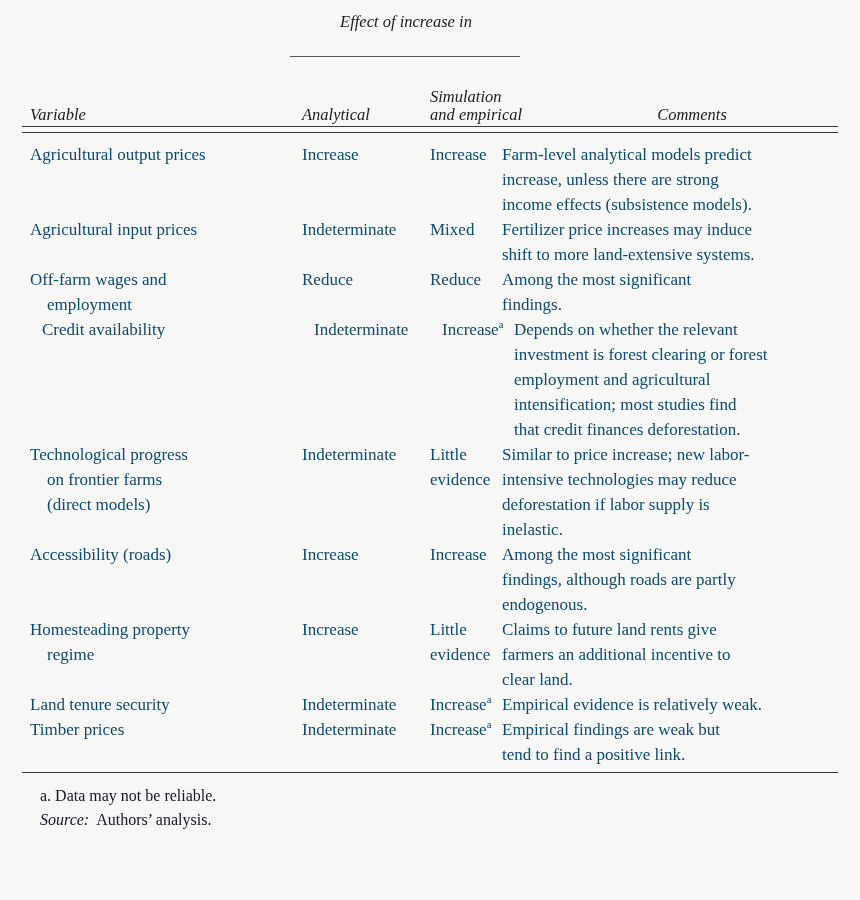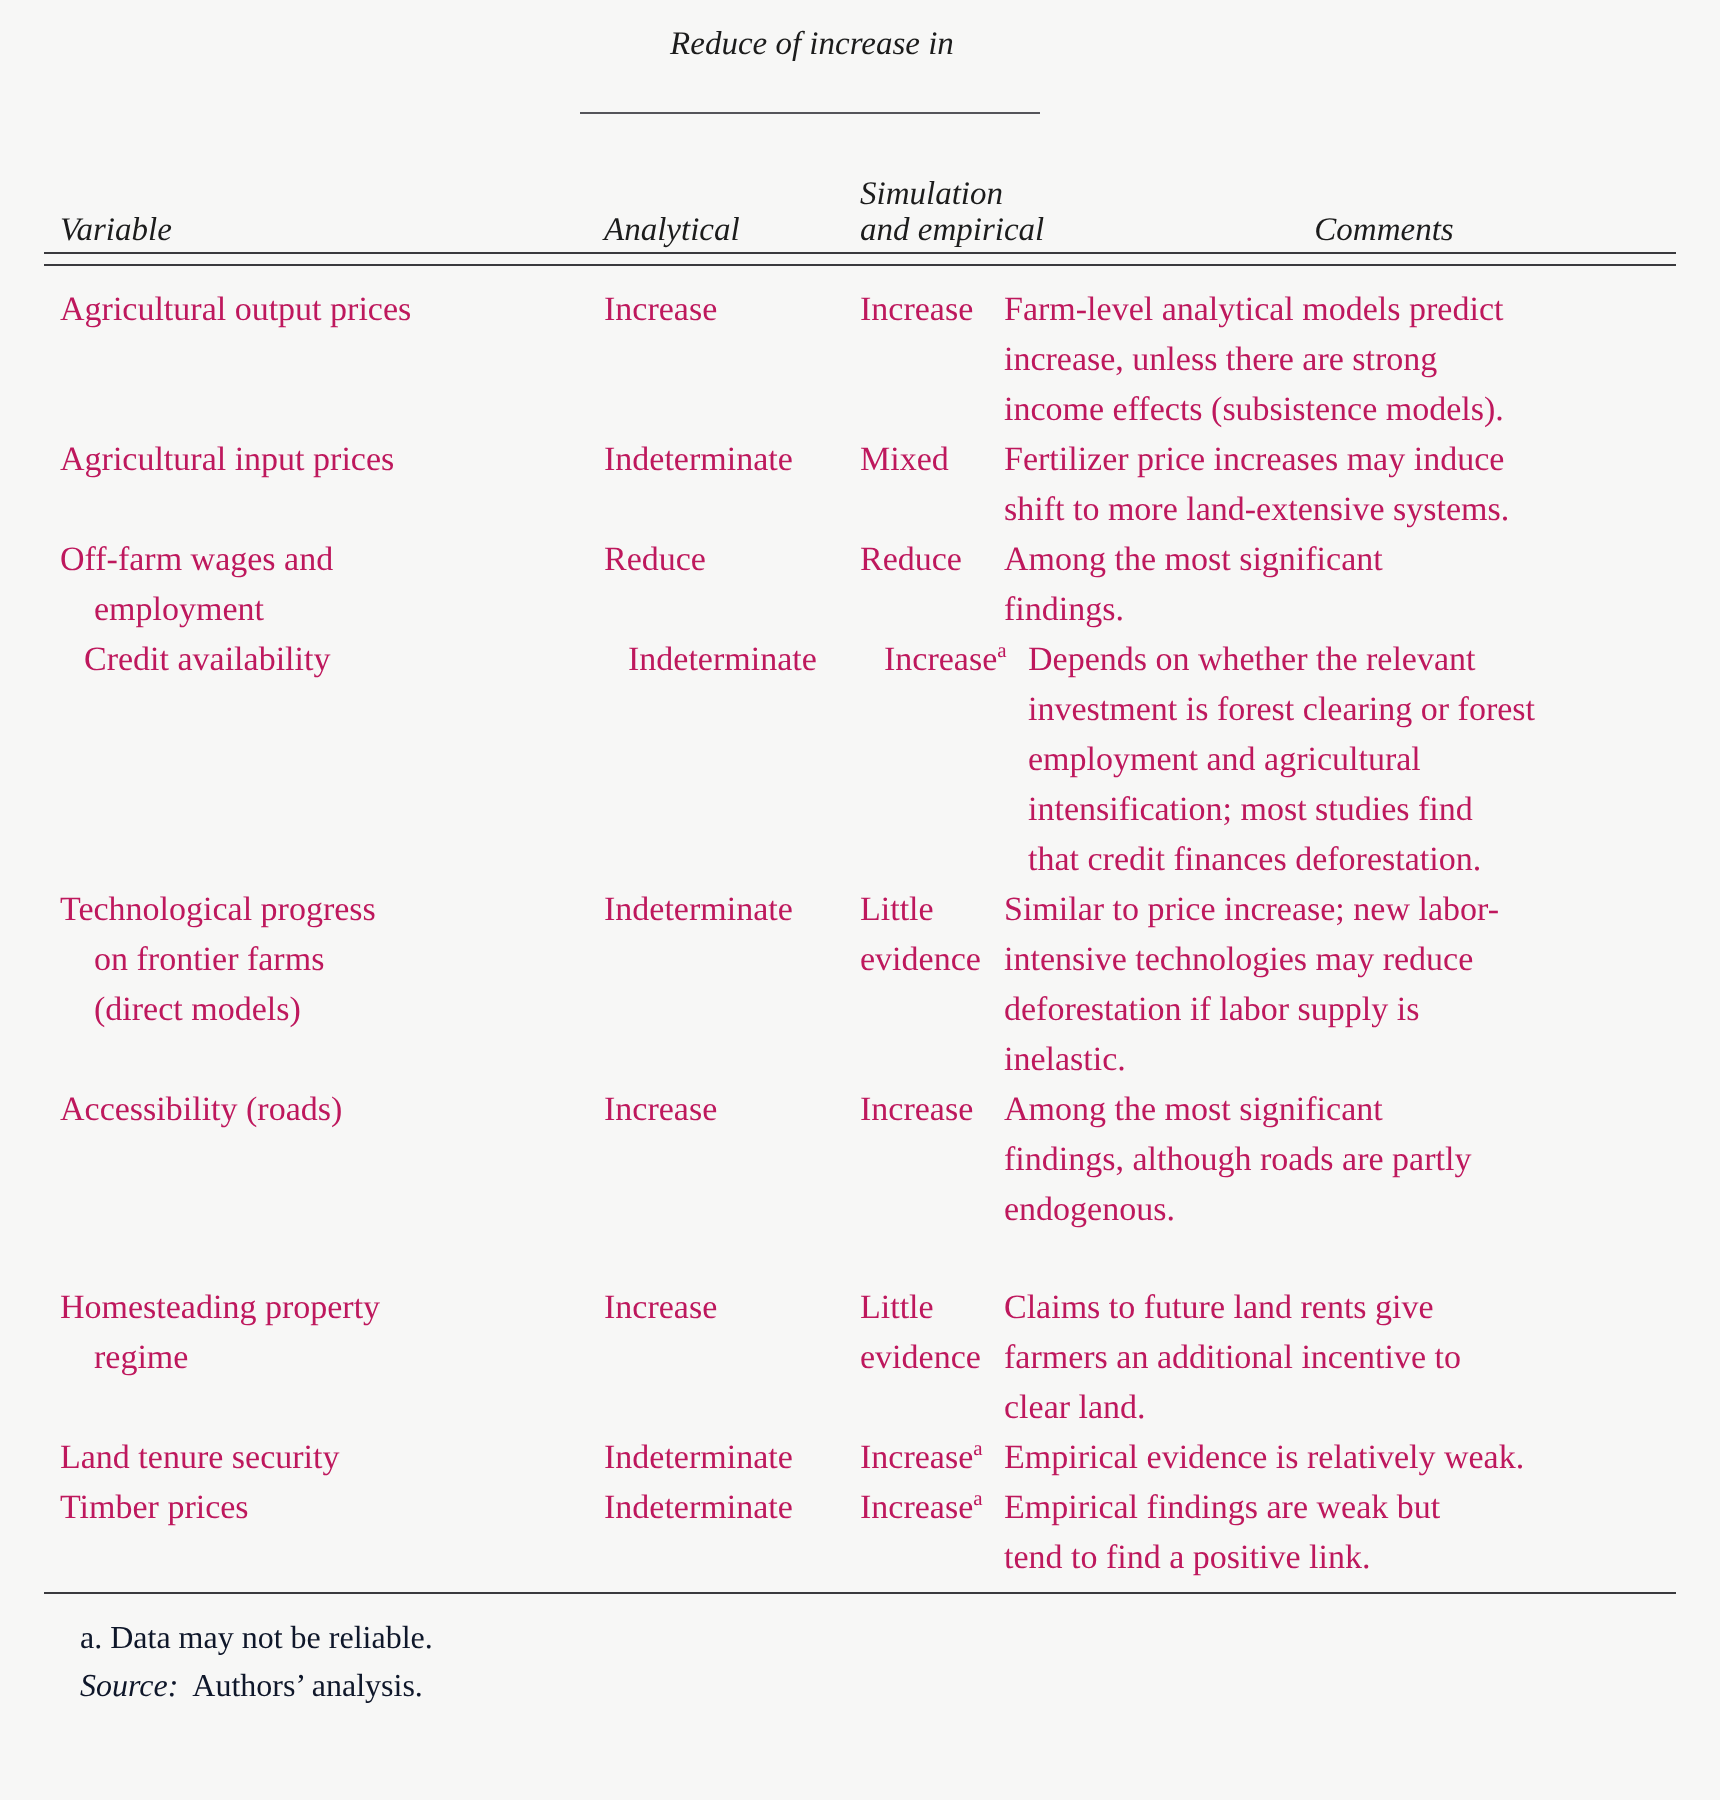--- a/index.html
+++ b/index.html
@@ -84,21 +84,21 @@
   .row {
     position: relative;
     display: block;
     width: 100%;
   }
   .cell {
     position: absolute;
     top: 0;
     font-size: 17px;
     line-height: 25px;
-    color: #be185d;
+    color: #0c4a6e;
   }
   .c-variable   { left: 8px;   width: 266px; }
   .c-analytical { left: 280px; width: 126px; }
   .c-simulation { left: 408px; width: 100px; }
   .c-comments   { left: 480px; width: 330px; position: relative; top: 0; }
 
   .row-inner {
     position: relative;
     min-height: 25px;
   }
@@ -128,21 +128,21 @@
     margin-left: 7px;
   }
 </style>
 </head>
 <body>
 
 <div class="table-wrap">
 
   <div class="spanner-zone">
     <div class="spanner-title">
-      <div>Reduce of increase in</div>
+      <div>Effect of increase in</div>
     </div>
     <div class="spanner-rule"></div>
   </div>
 
   <div class="head-row">
     <div class="head-cell head-variable">Variable</div>
     <div class="head-cell head-analytical">Analytical</div>
     <div class="head-cell head-simulation">
       <div>Simulation</div>
       <div>and empirical</div>
@@ -248,21 +248,21 @@
             <div>Increase</div>
           </div>
           <div class="cell c-comments">
             <div>Among the most significant</div>
             <div>findings, although roads are partly</div>
             <div>endogenous.</div>
           </div>
         </div>
       </div>
       <div class="row">
-        <div class="row-inner" style="height: 75px; margin-top: 24px;">
+        <div class="row-inner" style="height: 75px;">
           <div class="cell c-variable">
             <div>Homesteading property</div>
             <div class="indent">regime</div>
           </div>
           <div class="cell c-analytical">Increase</div>
           <div class="cell c-simulation">
             <div>Little</div>
             <div>evidence</div>
           </div>
           <div class="cell c-comments">

